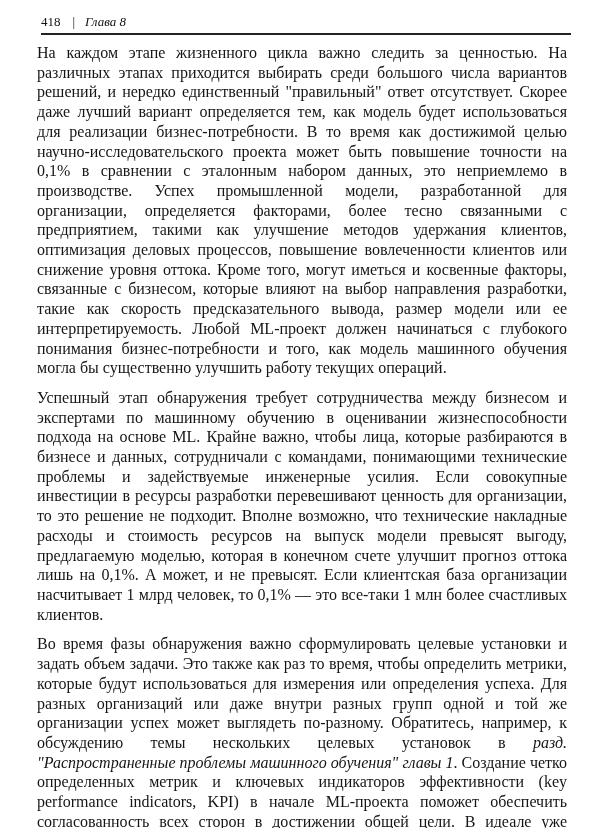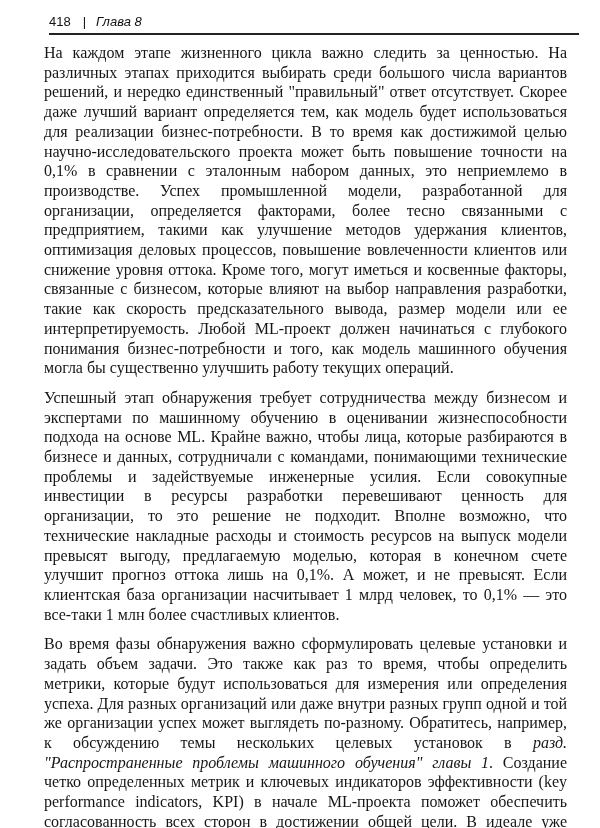--- a/index.html
+++ b/index.html
@@ -1,31 +1,31 @@
 <!DOCTYPE html>
 <html><head>
 <meta charset="utf-8">
 <style>
   html, body { margin: 0; padding: 0; background: #ffffff; }
   body { width: 600px; height: 828px; overflow: hidden; position: relative; }
   .page { position: absolute; left: 37px; top: 0; width: 530px; }
   .running-header {
-    position: absolute; left: 12px; top: 13px; width: 530px; height: 20px;
-    font-family: Liberation Sans, sans-serif; font-size: 13px; color: #111;
+    position: absolute; left: 4px; top: 13px; width: 530px; height: 20px;
+    font-family: Liberation Serif, serif; font-size: 13px; color: #111;
     border-bottom: 2px solid #222; line-height: 18px;
   }
   .running-header .pg { font-weight: normal; }
   .running-header .sep { margin: 0 10px 0 12px; }
   .running-header .chap { font-style: italic; }
   .body-text {
     position: absolute; left: 0; top: 43px; width: 530px;
     font-family: "Liberation Serif", serif; font-size: 16px; color: #151515;
     line-height: 19.7px; text-align: justify; hyphens: manual;
   }
-  .body-text p { margin: 0 0 10px 7px; }
+  .body-text p { margin: 0 0 10px 0; }
   .body-text i { font-style: italic; }
 </style>
 </head>
 <body>
 
 <div class="page">
   <div class="running-header">
     <span class="pg">418</span><span class="sep">|</span><span class="chap">Глава 8</span>
   </div>
 

